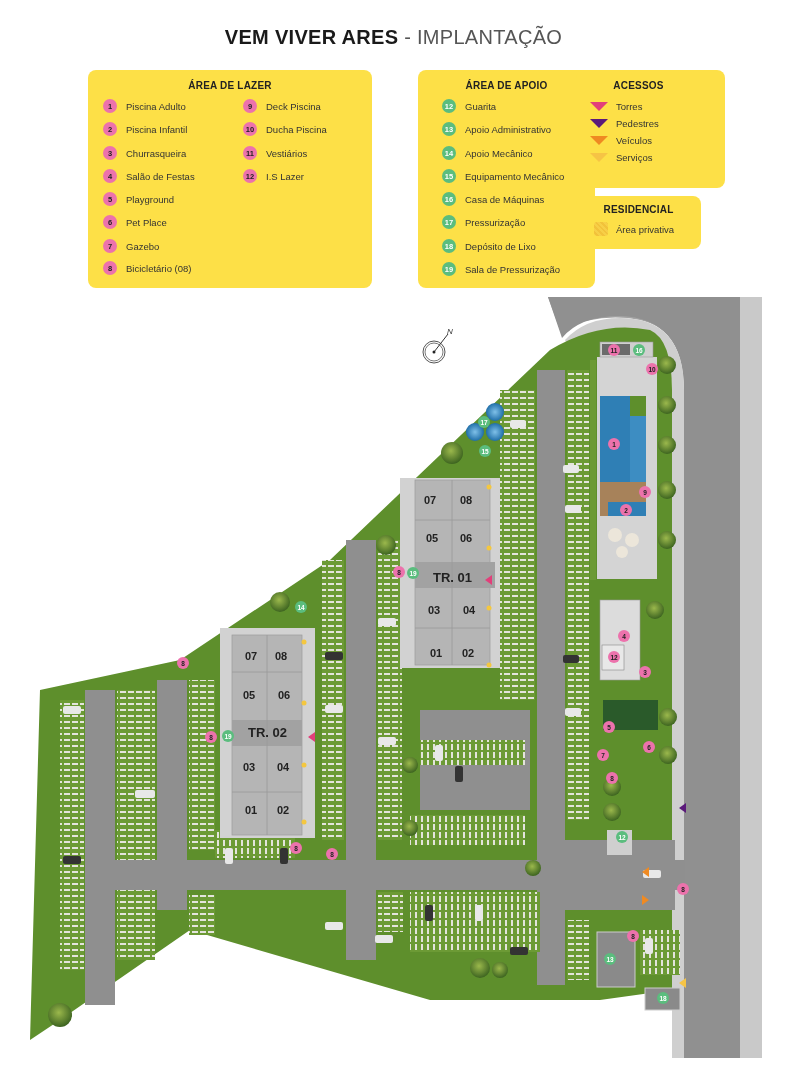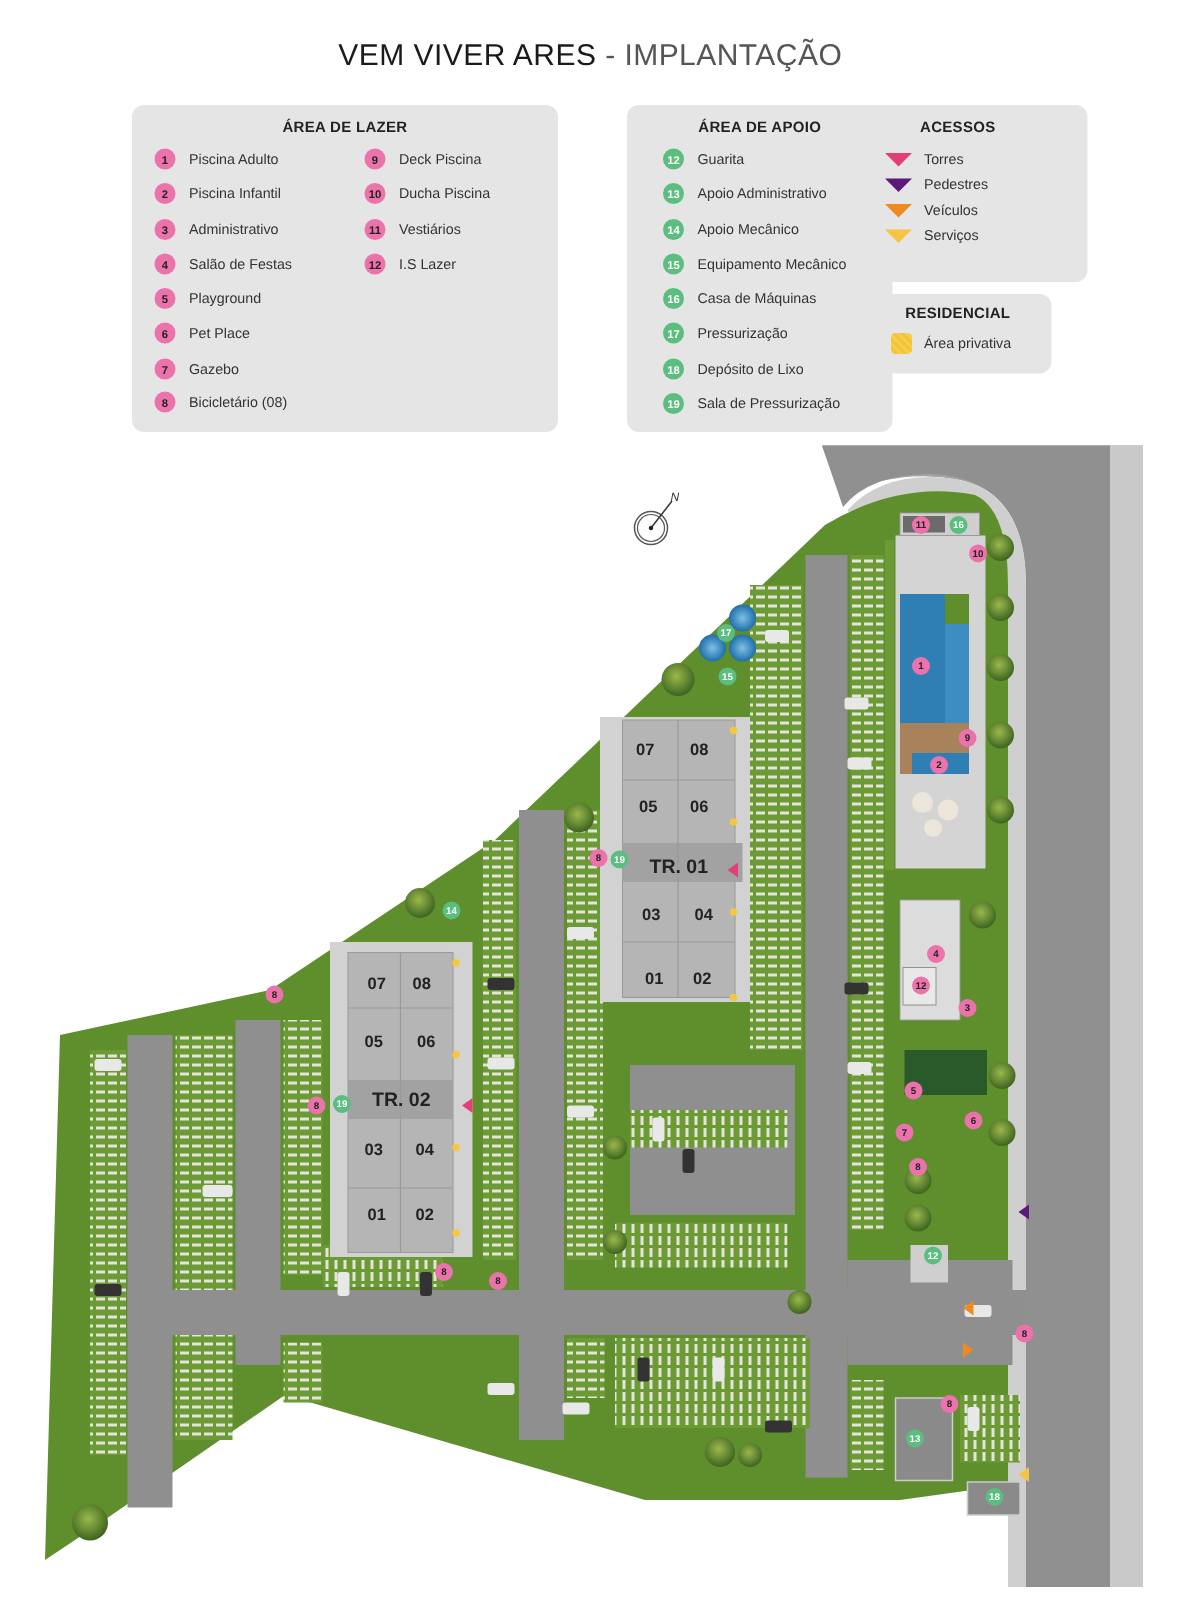--- a/index.html
+++ b/index.html
@@ -1,23 +1,23 @@
 <!DOCTYPE html>
 <html><head>
 <meta charset="utf-8">
 <style>
   * { box-sizing: border-box; margin: 0; padding: 0; }
   html, body { width: 787px; height: 1080px; background: #ffffff; overflow: hidden; }
   body { font-family: "Liberation Sans", sans-serif; color: #333; position: relative; }
 
   .title { position: absolute; left: 0; top: 26px; width: 787px; text-align: center; font-size: 20px; letter-spacing: 0.3px; color: #1a1a1a; }
-  .title .bold { font-weight: 400; }
+  .title .bold { font-weight: 700; }
   .title .light { font-weight: 400; color: #555; }
 
-  .panel { position: absolute; background: #e5e5e5; border-radius: 8px; }
+  .panel { position: absolute; background: #fde047; border-radius: 8px; }
   .panel-title { font-size: 10px; font-weight: 700; text-align: center; color: #222; letter-spacing: 0.2px; }
 
   .legend-item { position: absolute; display: flex; align-items: center; font-size: 9.5px; color: #333; white-space: nowrap; }
   .badge { width: 14px; height: 14px; border-radius: 50%; display: inline-flex; align-items: center; justify-content: center; font-size: 7.5px; font-weight: 700; margin-right: 9px; flex: 0 0 14px; }
   .badge.pink { background: #ec72ac; color: #222; }
   .badge.green { background: #5bbd7e; color: #fff; }
 
   .tri { width: 0; height: 0; border-left: 9px solid transparent; border-right: 9px solid transparent; border-top: 9px solid #e23f7a; margin-right: 8px; }
   .hatch { width: 14px; height: 14px; border-radius: 3px; margin-right: 8px; background: repeating-linear-gradient(45deg, #f7cf47 0 2px, #f2c23a 2px 4px); }
 
@@ -46,21 +46,21 @@
   <div class="legend-item" style="left:15px; top:29px;">
       <span class="badge pink">1</span>
       <span>Piscina Adulto</span>
     </div>
   <div class="legend-item" style="left:15px; top:52px;">
       <span class="badge pink">2</span>
       <span>Piscina Infantil</span>
     </div>
   <div class="legend-item" style="left:15px; top:76px;">
       <span class="badge pink">3</span>
-      <span>Administrativo</span>
+      <span>Churrasqueira</span>
     </div>
   <div class="legend-item" style="left:15px; top:99px;">
       <span class="badge pink">4</span>
       <span>Salão de Festas</span>
     </div>
   <div class="legend-item" style="left:15px; top:122px;">
       <span class="badge pink">5</span>
       <span>Playground</span>
     </div>
   <div class="legend-item" style="left:15px; top:145px;">

